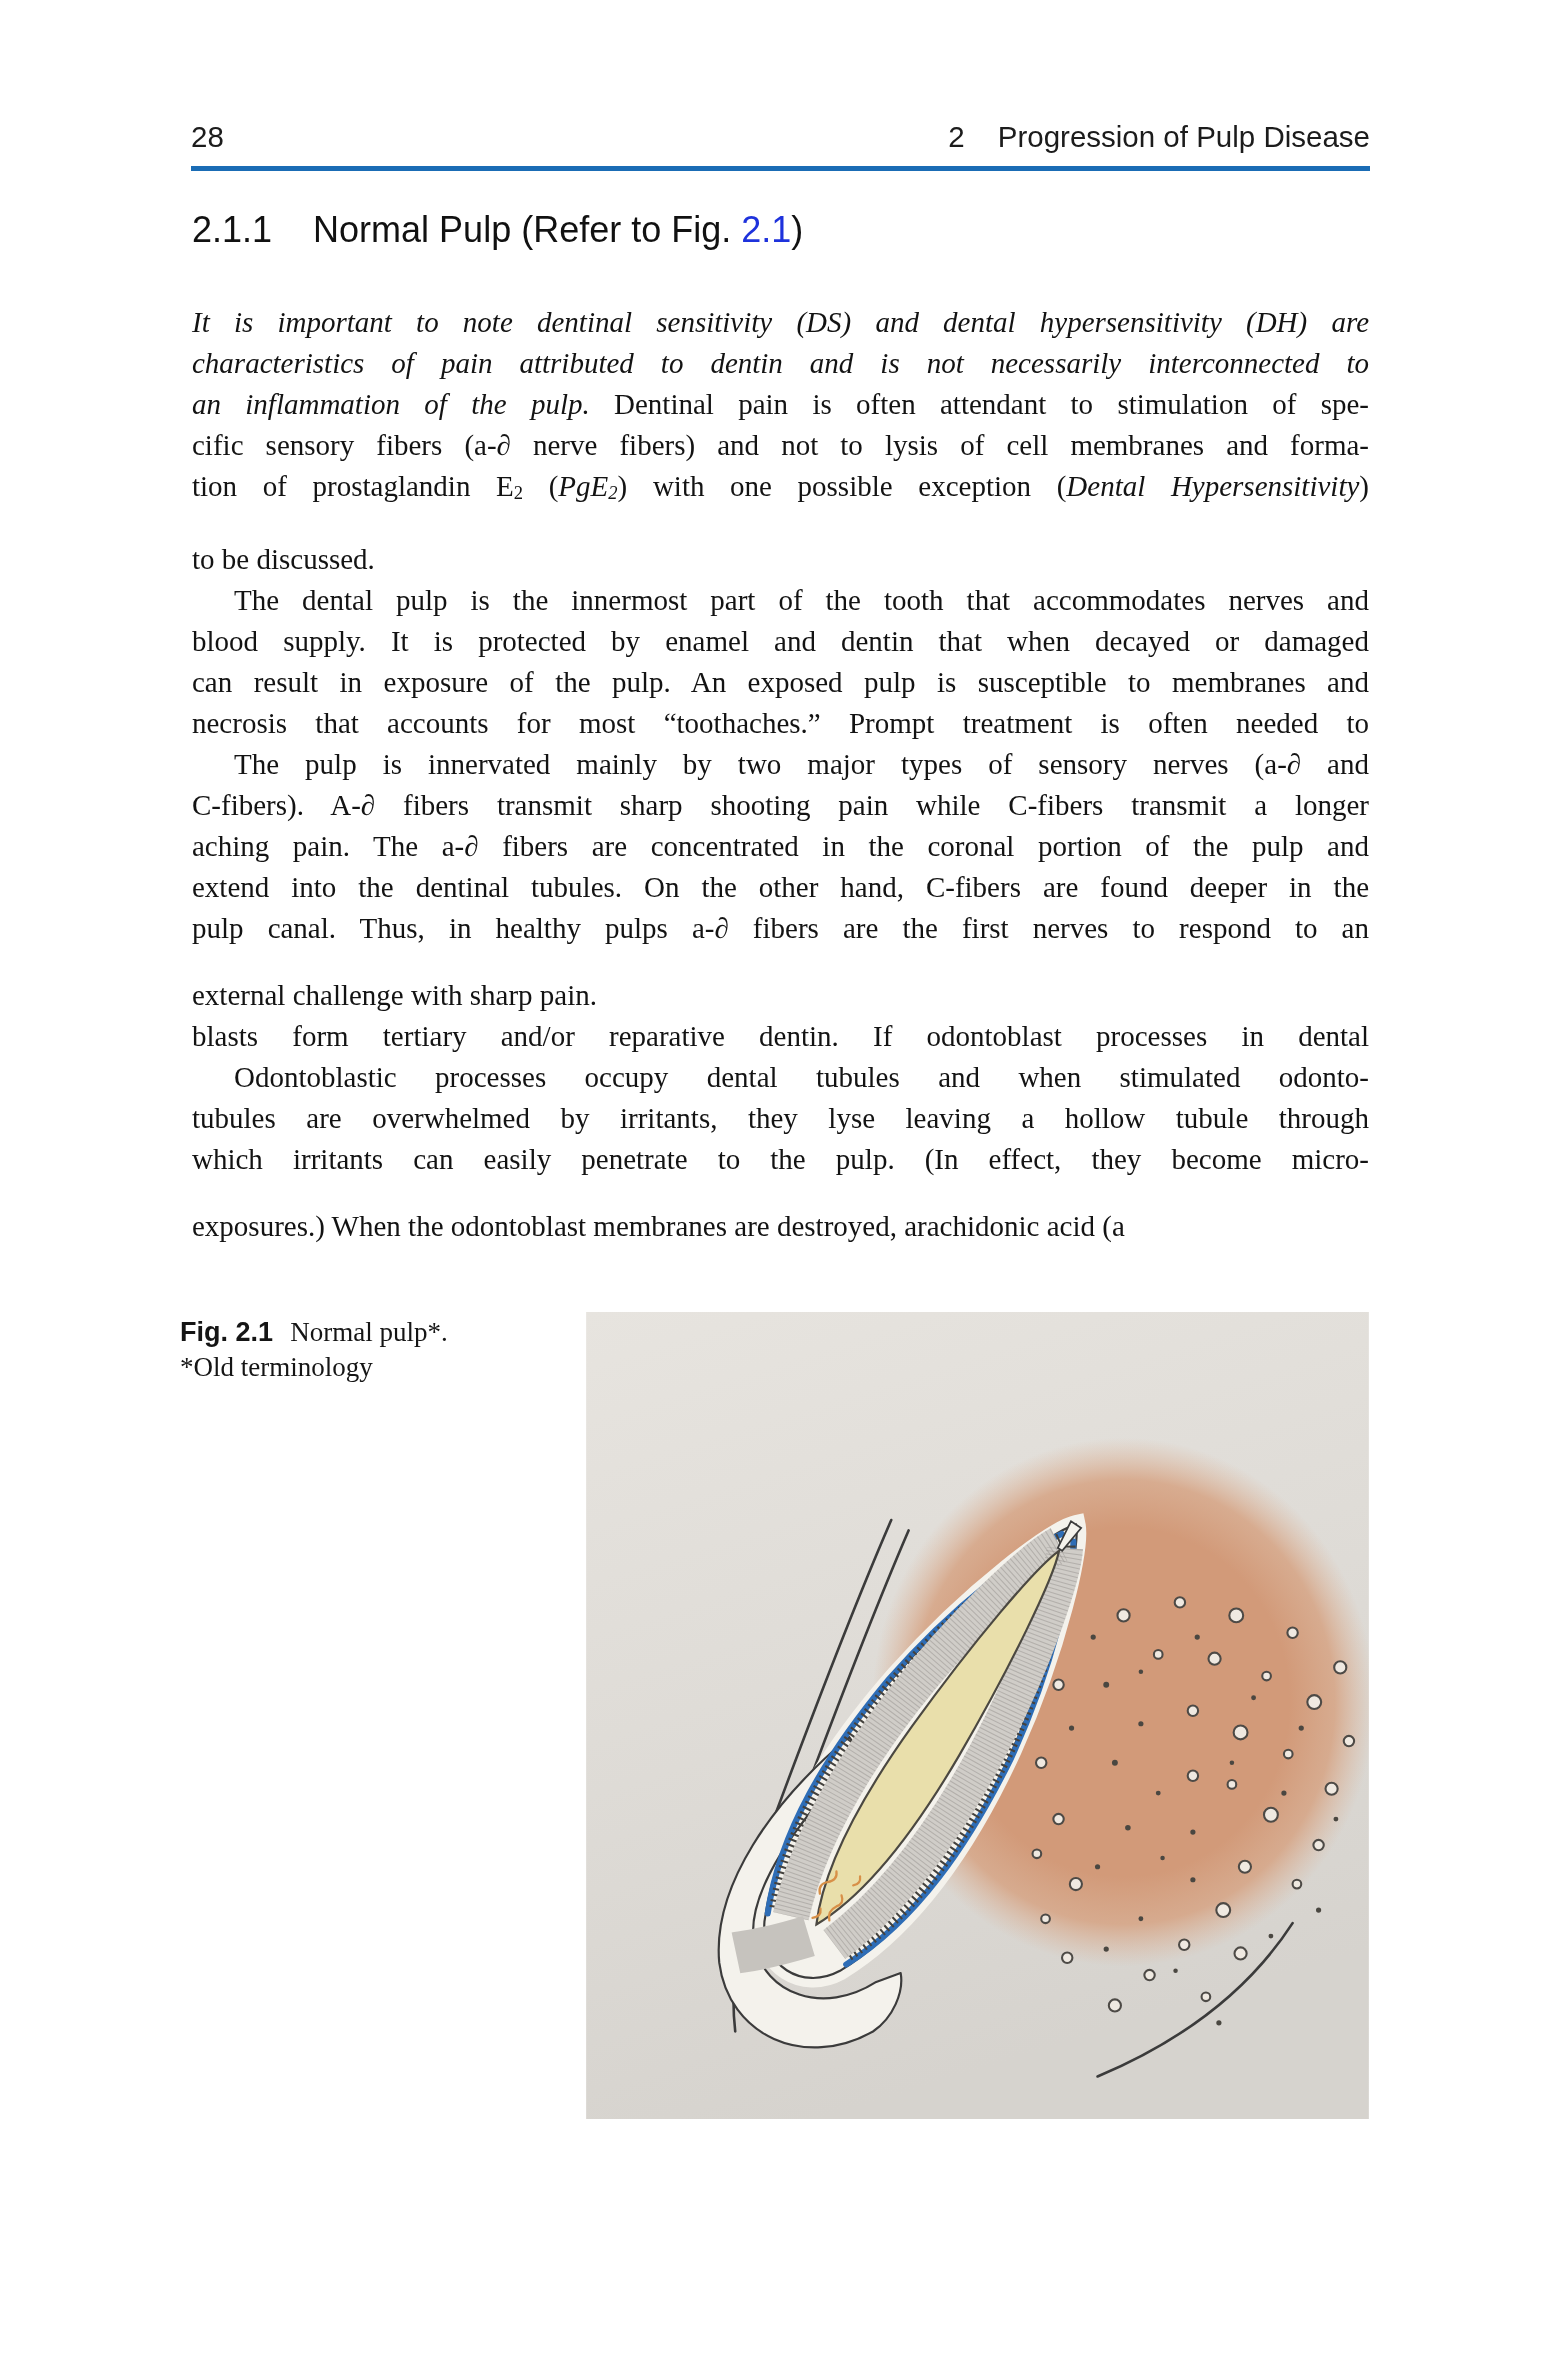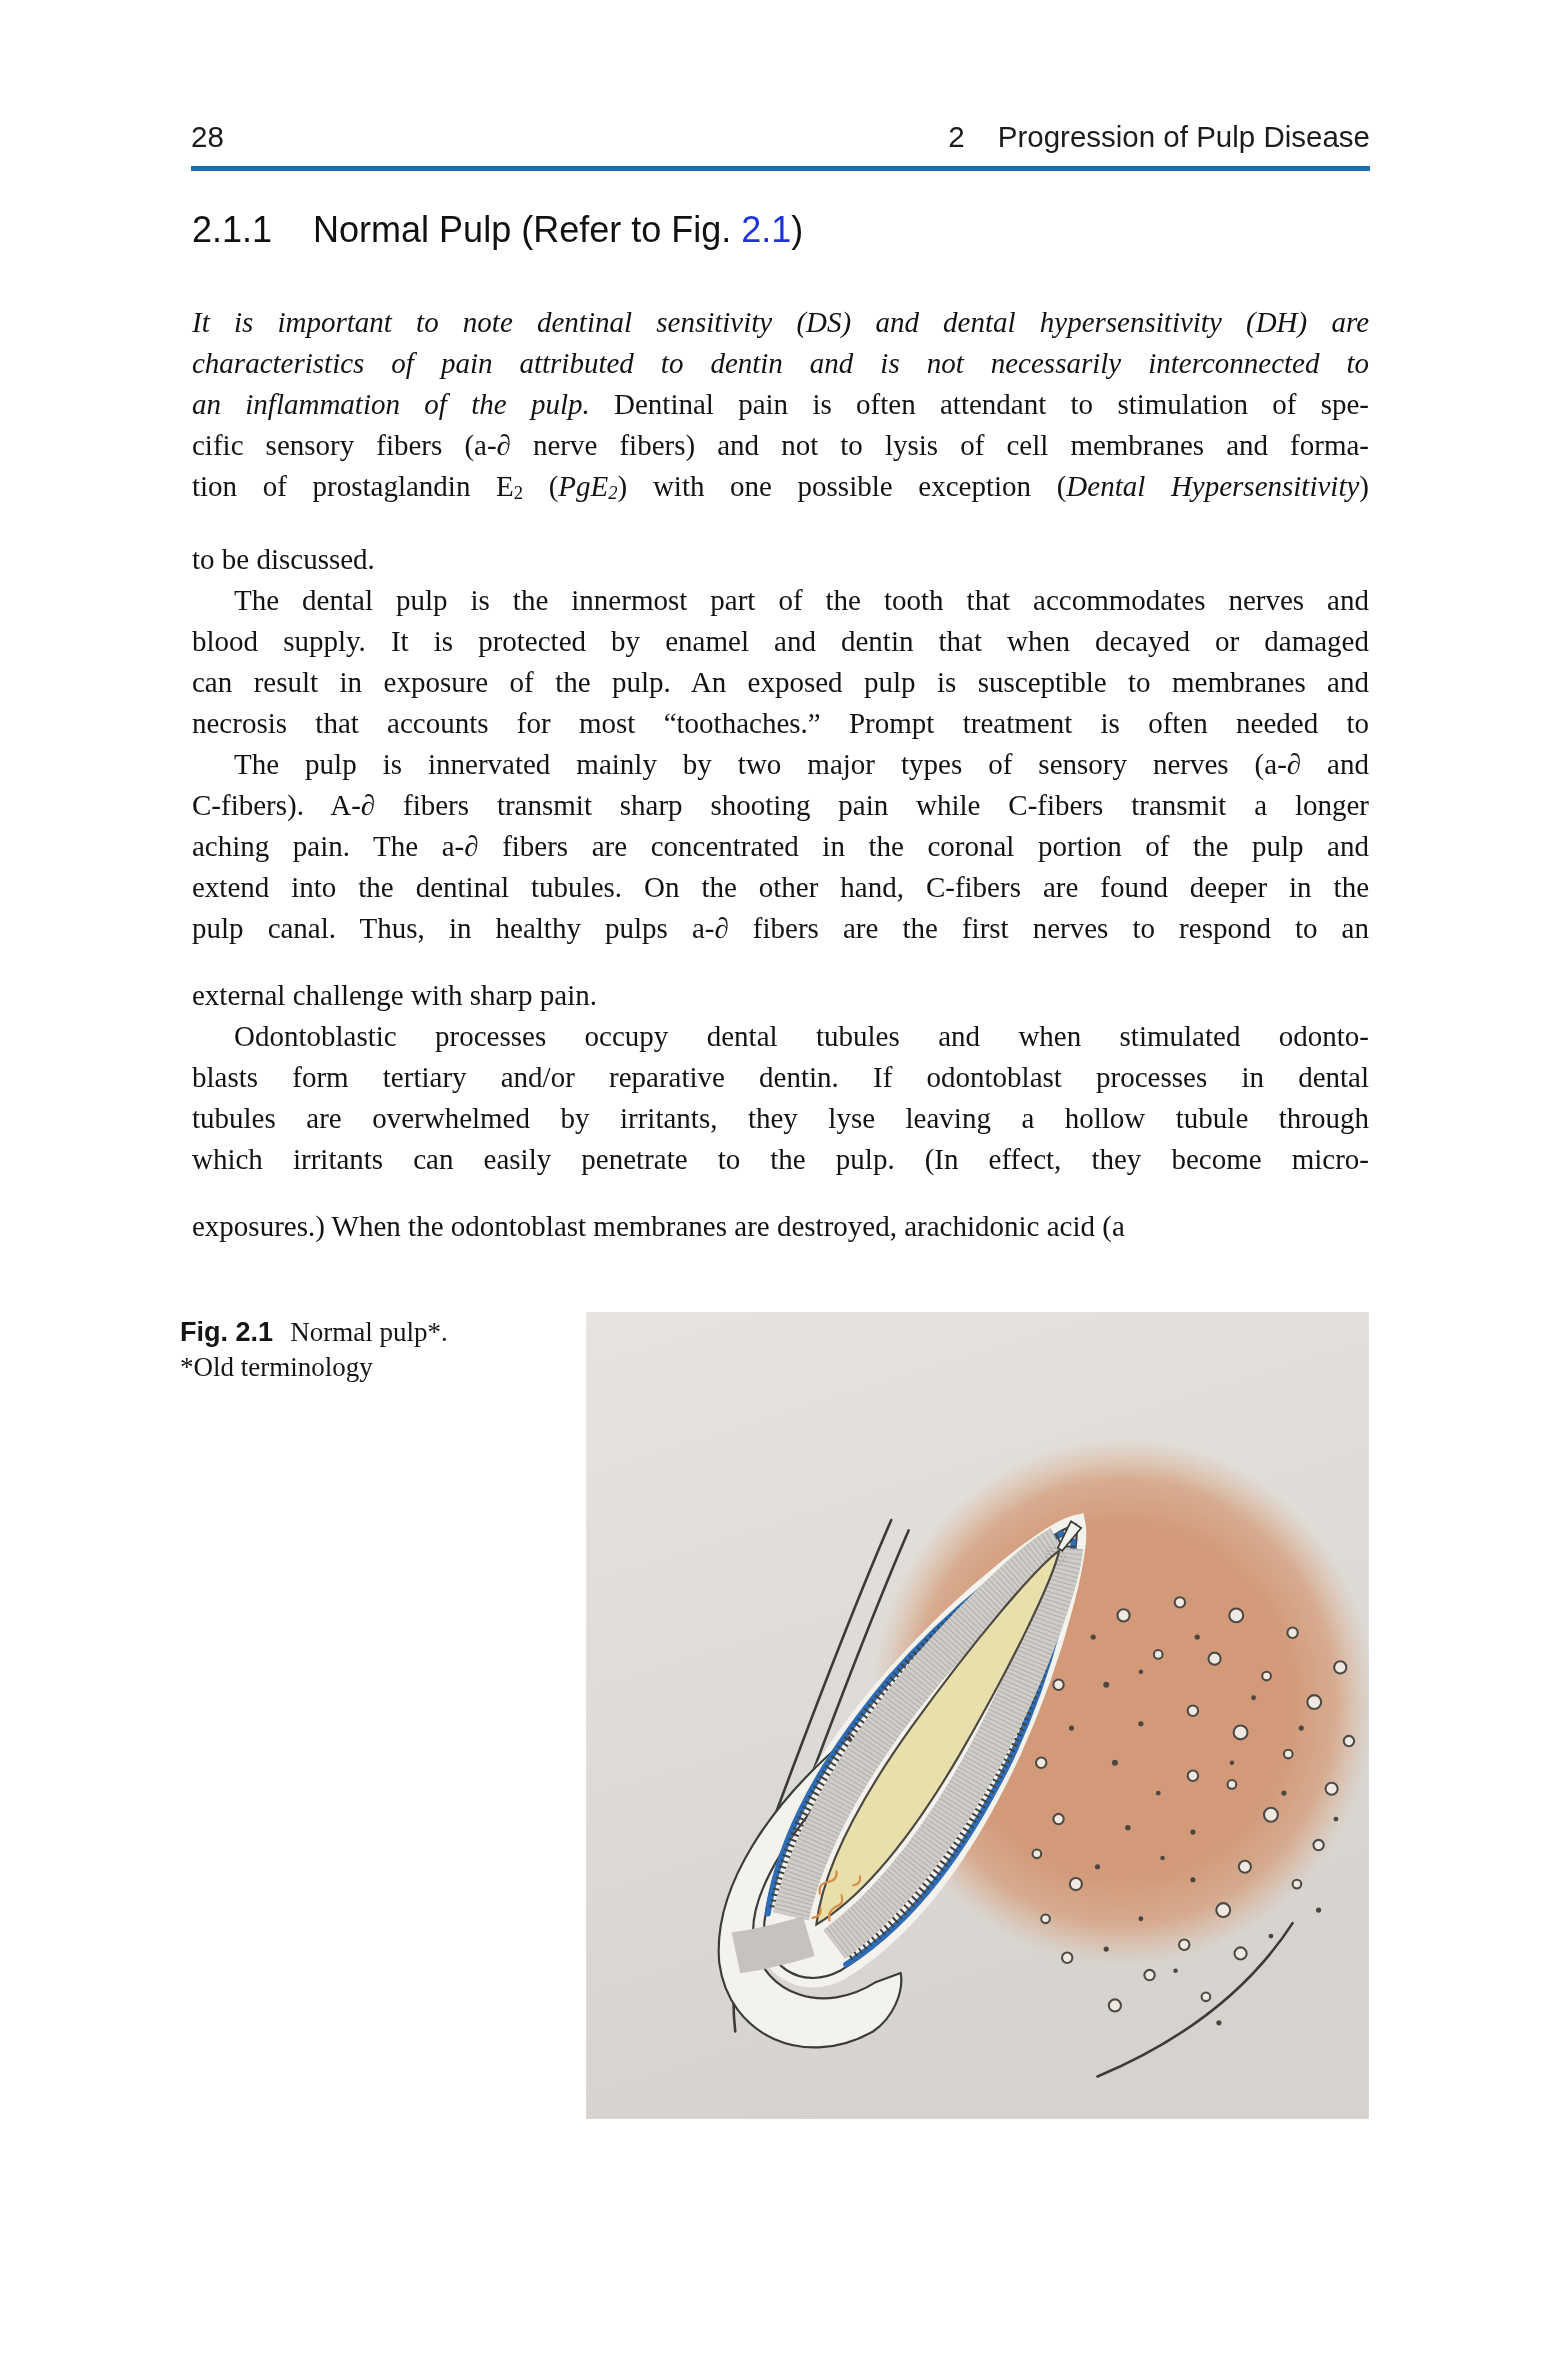--- a/index.html
+++ b/index.html
@@ -70,22 +70,22 @@
       </div>
       <div class="para">
         <div class="tline indent"><span class="seg-r">The pulp is innervated mainly by two major types of sensory nerves (a-∂ and</span></div>
         <div class="tline"><span class="seg-r">C-fibers). A-∂ fibers transmit sharp shooting pain while C-fibers transmit a longer</span></div>
         <div class="tline"><span class="seg-r">aching pain. The a-∂ fibers are concentrated in the coronal portion of the pulp and</span></div>
         <div class="tline"><span class="seg-r">extend into the dentinal tubules. On the other hand, C-fibers are found deeper in the</span></div>
         <div class="tline"><span class="seg-r">pulp canal. Thus, in healthy pulps a-∂ fibers are the first nerves to respond to an</span></div>
         <div class="tline lastline"><span class="seg-r">external challenge with sharp pain.</span></div>
       </div>
       <div class="para">
+        <div class="tline"><span class="seg-r">blasts form tertiary and/or reparative dentin. If odontoblast processes in dental</span></div>
         <div class="tline indent"><span class="seg-r">Odontoblastic processes occupy dental tubules and when stimulated odonto-</span></div>
-        <div class="tline"><span class="seg-r">blasts form tertiary and/or reparative dentin. If odontoblast processes in dental</span></div>
         <div class="tline"><span class="seg-r">tubules are overwhelmed by irritants, they lyse leaving a hollow tubule through</span></div>
         <div class="tline"><span class="seg-r">which irritants can easily penetrate to the pulp. (In effect, they become micro-</span></div>
         <div class="tline lastline"><span class="seg-r">exposures.) When the odontoblast membranes are destroyed, arachidonic acid (a</span></div>
       </div>
     </div>
 
   <div class="caption">
     <span class="cap-label">Fig. 2.1</span><span class="cap-text">Normal pulp*.</span>
     <span class="cap-note">*Old terminology</span>
   </div>

